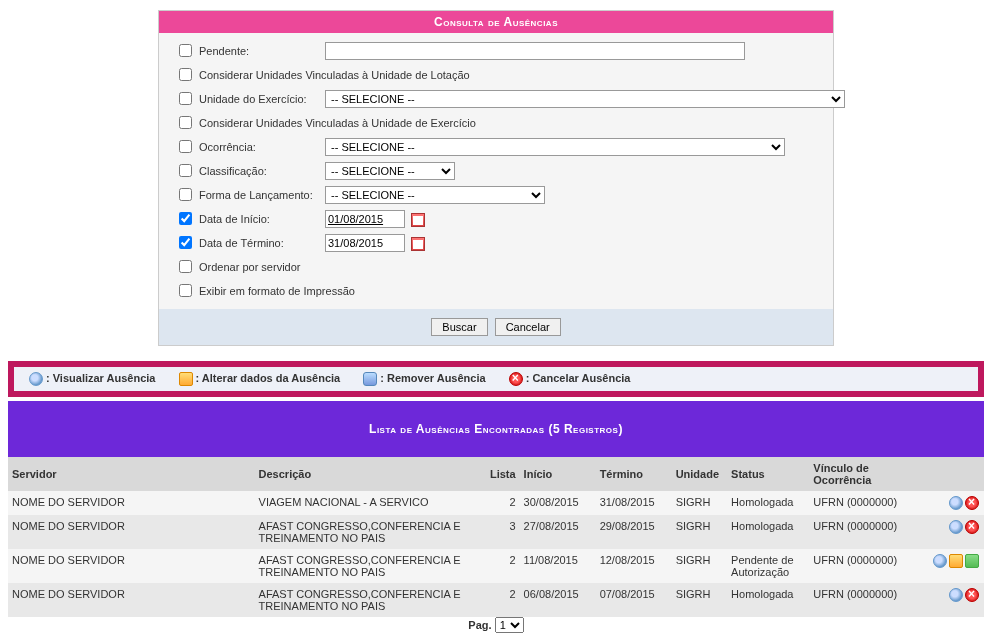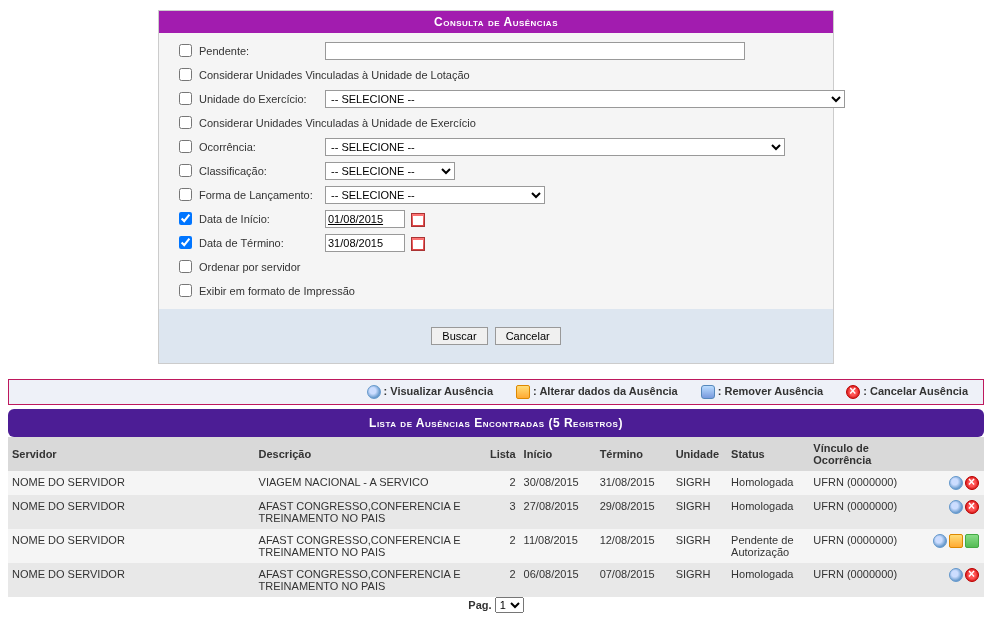--- a/index.html
+++ b/index.html
@@ -1,40 +1,40 @@
 <!DOCTYPE html>
 <html><head>
 <meta charset="utf-8">
 <style>
 * { box-sizing: border-box; margin: 0; padding: 0; }
 body { font-family: Verdana, Arial, sans-serif; font-size: 11px; color: #333; background: #fff; padding: 10px 8px; }
 .panel { border: 1px solid #ccc; margin-bottom: 15px; }
-.panel-header { background: #a21caf; color: #fff; font-weight: bold; text-align: center; padding: 4px; font-variant: small-caps; letter-spacing: 0.5px; font-size: 12px; }
+.panel-header { background: #ec4899; color: #fff; font-weight: bold; text-align: center; padding: 4px; font-variant: small-caps; letter-spacing: 0.5px; font-size: 12px; }
 .form-area { background: #f5f5f5; padding: 6px 20px; }
 .form-row { display: flex; align-items: center; padding: 3px 0; min-height: 24px; }
 .form-chk { width: 16px; flex-shrink: 0; }
 .form-chk input { width: 13px; height: 13px; }
 .form-label { width: 130px; flex-shrink: 0; padding-left: 4px; }
 .form-ctrl { flex: 1; }
 .form-ctrl input[type=text] { font-family: Verdana, Arial, sans-serif; font-size: 11px; padding: 2px; border: 1px solid #999; }
 .form-ctrl select { font-family: Verdana, Arial, sans-serif; font-size: 11px; padding: 1px; border: 1px solid #999; background: #fff; }
 .cal-icon { display: inline-block; width: 14px; height: 14px; background: linear-gradient(#f77,#d44); border: 1px solid #a33; vertical-align: middle; margin-left: 3px; position: relative; }
 .cal-icon:before { content:""; position:absolute; top:2px; left:1px; right:1px; bottom:1px; background:#fff; }
 .button-bar { background: #dde6f0; text-align: center; padding: 6px; }
-.button-bar button { font-family: Verdana, Arial, sans-serif; font-size: 11px; padding: 2px 10px; margin: 12px 2px; background: #f0f0f0; border: 1px solid #999; cursor: pointer; }
-.legend-bar { background: #eef1f8; border: 1px solid #be185d; text-align: right; padding: 5px; margin-bottom: 4px; font-weight: bold; }
+.button-bar button { font-family: Verdana, Arial, sans-serif; font-size: 11px; padding: 2px 10px; margin: 3px 2px; background: #f0f0f0; border: 1px solid #999; cursor: pointer; }
+.legend-bar { background: #eef1f8; border: 6px solid #be185d; text-align: left; padding: 5px; margin-bottom: 4px; font-weight: bold; }
 .legend-item { display: inline-block; margin: 0 10px; }
 .icon { display: inline-block; width: 14px; height: 14px; vertical-align: middle; border-radius: 50%; margin-right: 3px; }
 .icon-view { background: radial-gradient(circle at 40% 40%, #cdf 30%, #69c 70%); border: 1px solid #69c; }
 .icon-edit { background: linear-gradient(#fd7,#fa3); border: 1px solid #d80; border-radius: 2px; }
 .icon-remove { background: linear-gradient(#bdf,#79d); border: 1px solid #58b; border-radius: 3px; }
 .icon-cancel { background: radial-gradient(circle,#f55 40%,#d22 70%); border: 1px solid #b00; position: relative; }
 .icon-cancel:before { content:"×"; color:#fff; font-weight:bold; position:absolute; top:-2px; left:2px; font-size:12px; }
 .icon-trash { background: linear-gradient(#8d8,#5b5); border: 1px solid #4a4; border-radius: 2px; }
-.list-header { background: #4c1d95; color: #fff; font-weight: bold; text-align: center; padding: 7px; font-variant: small-caps; letter-spacing: 0.5px; font-size: 12px; border-radius: 6px; }
+.list-header { background: #6d28d9; color: #fff; font-weight: bold; text-align: center; padding: 21px; font-variant: small-caps; letter-spacing: 0.5px; font-size: 12px; }
 table.results { width: 100%; border-collapse: collapse; }
 table.results th { background: #d9d9d9; text-align: left; padding: 5px 4px; font-size: 11px; font-weight: bold; }
 table.results td { padding: 5px 4px; font-size: 11px; vertical-align: top; }
 table.results tr.odd td { background: #f5f5f5; }
 table.results tr.even td { background: #e8e8e8; }
 .actions-cell { white-space: nowrap; text-align: right; }
 .actions-cell .icon { margin: 0 1px; cursor: pointer; }
 .pager { text-align: center; font-size: 11px; }
 .pager select { font-size: 11px; }
 </style>

